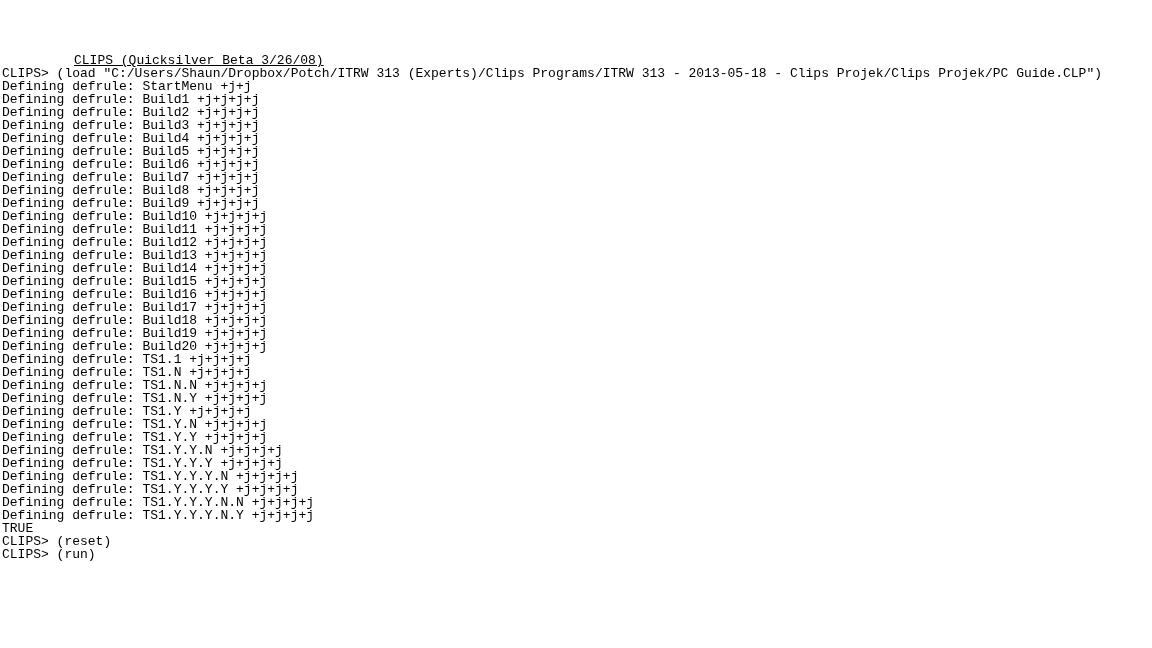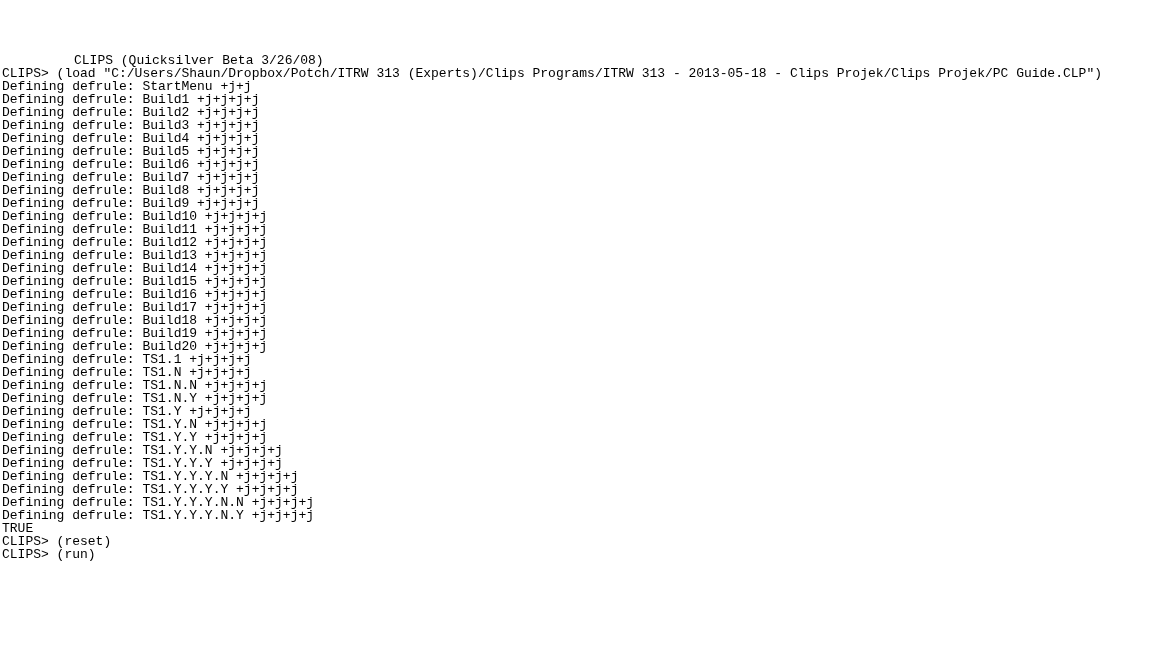--- a/index.html
+++ b/index.html
@@ -14,20 +14,21 @@
       width: 1152px;
       height: 648px;
       box-sizing: border-box;
       overflow: hidden;
     }
     .line {
       display: block;
     }
     .header {
       padding-left: 72px;
+      text-decoration: underline;
     }
   </style>
 </head>
 <body>
 
 
 
 <div><span class="line header">CLIPS (Quicksilver Beta 3/26/08)</span><span class="line">CLIPS&gt; (load "C:/Users/Shaun/Dropbox/Potch/ITRW 313 (Experts)/Clips Programs/ITRW 313 - 2013-05-18 - Clips Projek/Clips Projek/PC Guide.CLP")</span><div id="defrules-container"><span class="line">Defining defrule: StartMenu +j+j</span><span class="line">Defining defrule: Build1 +j+j+j+j</span><span class="line">Defining defrule: Build2 +j+j+j+j</span><span class="line">Defining defrule: Build3 +j+j+j+j</span><span class="line">Defining defrule: Build4 +j+j+j+j</span><span class="line">Defining defrule: Build5 +j+j+j+j</span><span class="line">Defining defrule: Build6 +j+j+j+j</span><span class="line">Defining defrule: Build7 +j+j+j+j</span><span class="line">Defining defrule: Build8 +j+j+j+j</span><span class="line">Defining defrule: Build9 +j+j+j+j</span><span class="line">Defining defrule: Build10 +j+j+j+j</span><span class="line">Defining defrule: Build11 +j+j+j+j</span><span class="line">Defining defrule: Build12 +j+j+j+j</span><span class="line">Defining defrule: Build13 +j+j+j+j</span><span class="line">Defining defrule: Build14 +j+j+j+j</span><span class="line">Defining defrule: Build15 +j+j+j+j</span><span class="line">Defining defrule: Build16 +j+j+j+j</span><span class="line">Defining defrule: Build17 +j+j+j+j</span><span class="line">Defining defrule: Build18 +j+j+j+j</span><span class="line">Defining defrule: Build19 +j+j+j+j</span><span class="line">Defining defrule: Build20 +j+j+j+j</span><span class="line">Defining defrule: TS1.1 +j+j+j+j</span><span class="line">Defining defrule: TS1.N +j+j+j+j</span><span class="line">Defining defrule: TS1.N.N +j+j+j+j</span><span class="line">Defining defrule: TS1.N.Y +j+j+j+j</span><span class="line">Defining defrule: TS1.Y +j+j+j+j</span><span class="line">Defining defrule: TS1.Y.N +j+j+j+j</span><span class="line">Defining defrule: TS1.Y.Y +j+j+j+j</span><span class="line">Defining defrule: TS1.Y.Y.N +j+j+j+j</span><span class="line">Defining defrule: TS1.Y.Y.Y +j+j+j+j</span><span class="line">Defining defrule: TS1.Y.Y.Y.N +j+j+j+j</span><span class="line">Defining defrule: TS1.Y.Y.Y.Y +j+j+j+j</span><span class="line">Defining defrule: TS1.Y.Y.Y.N.N +j+j+j+j</span><span class="line">Defining defrule: TS1.Y.Y.Y.N.Y +j+j+j+j</span></div><span class="line">TRUE</span><span class="line">CLIPS&gt; (reset)</span><span class="line">CLIPS&gt; (run)</span></div>
 
 

